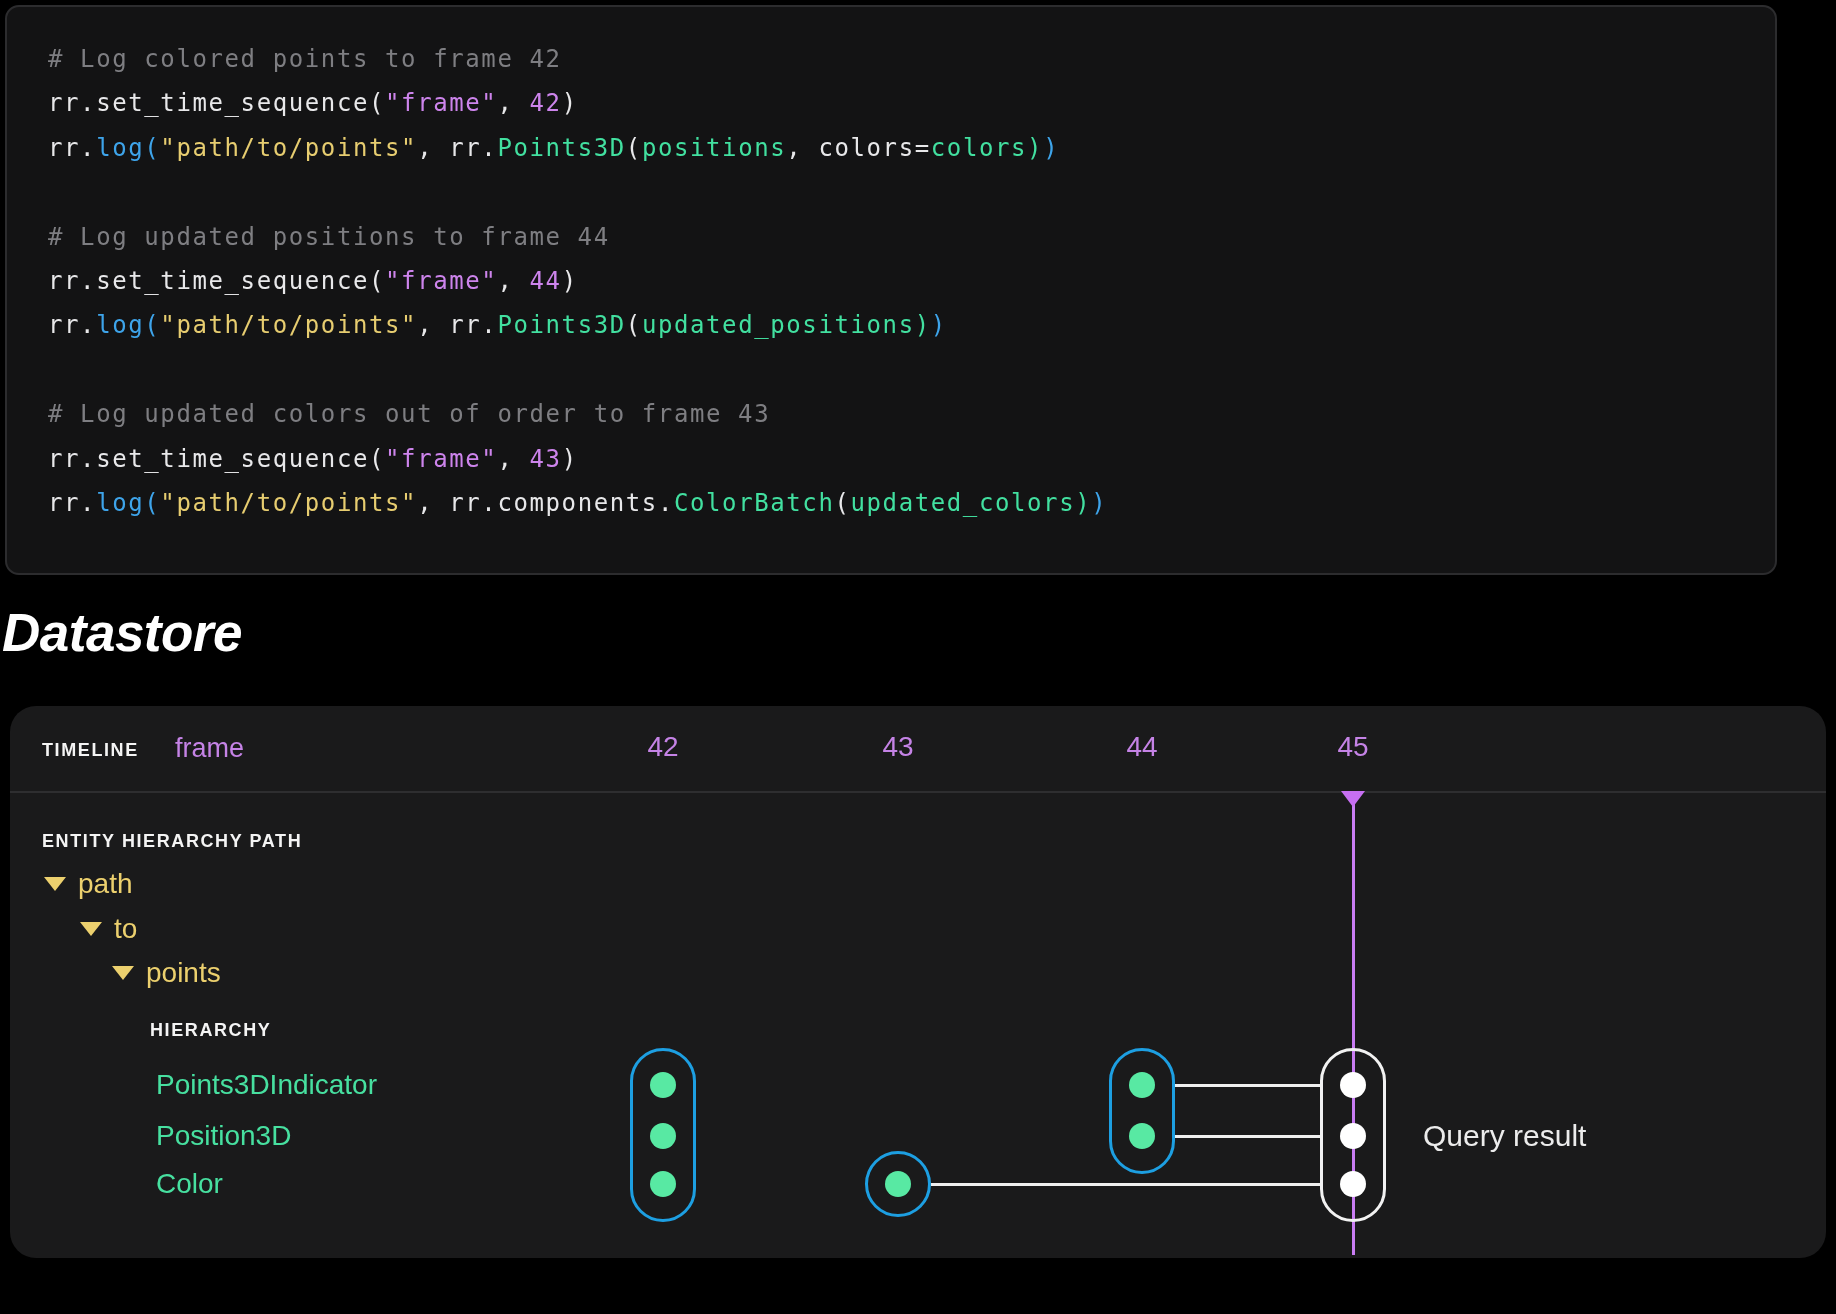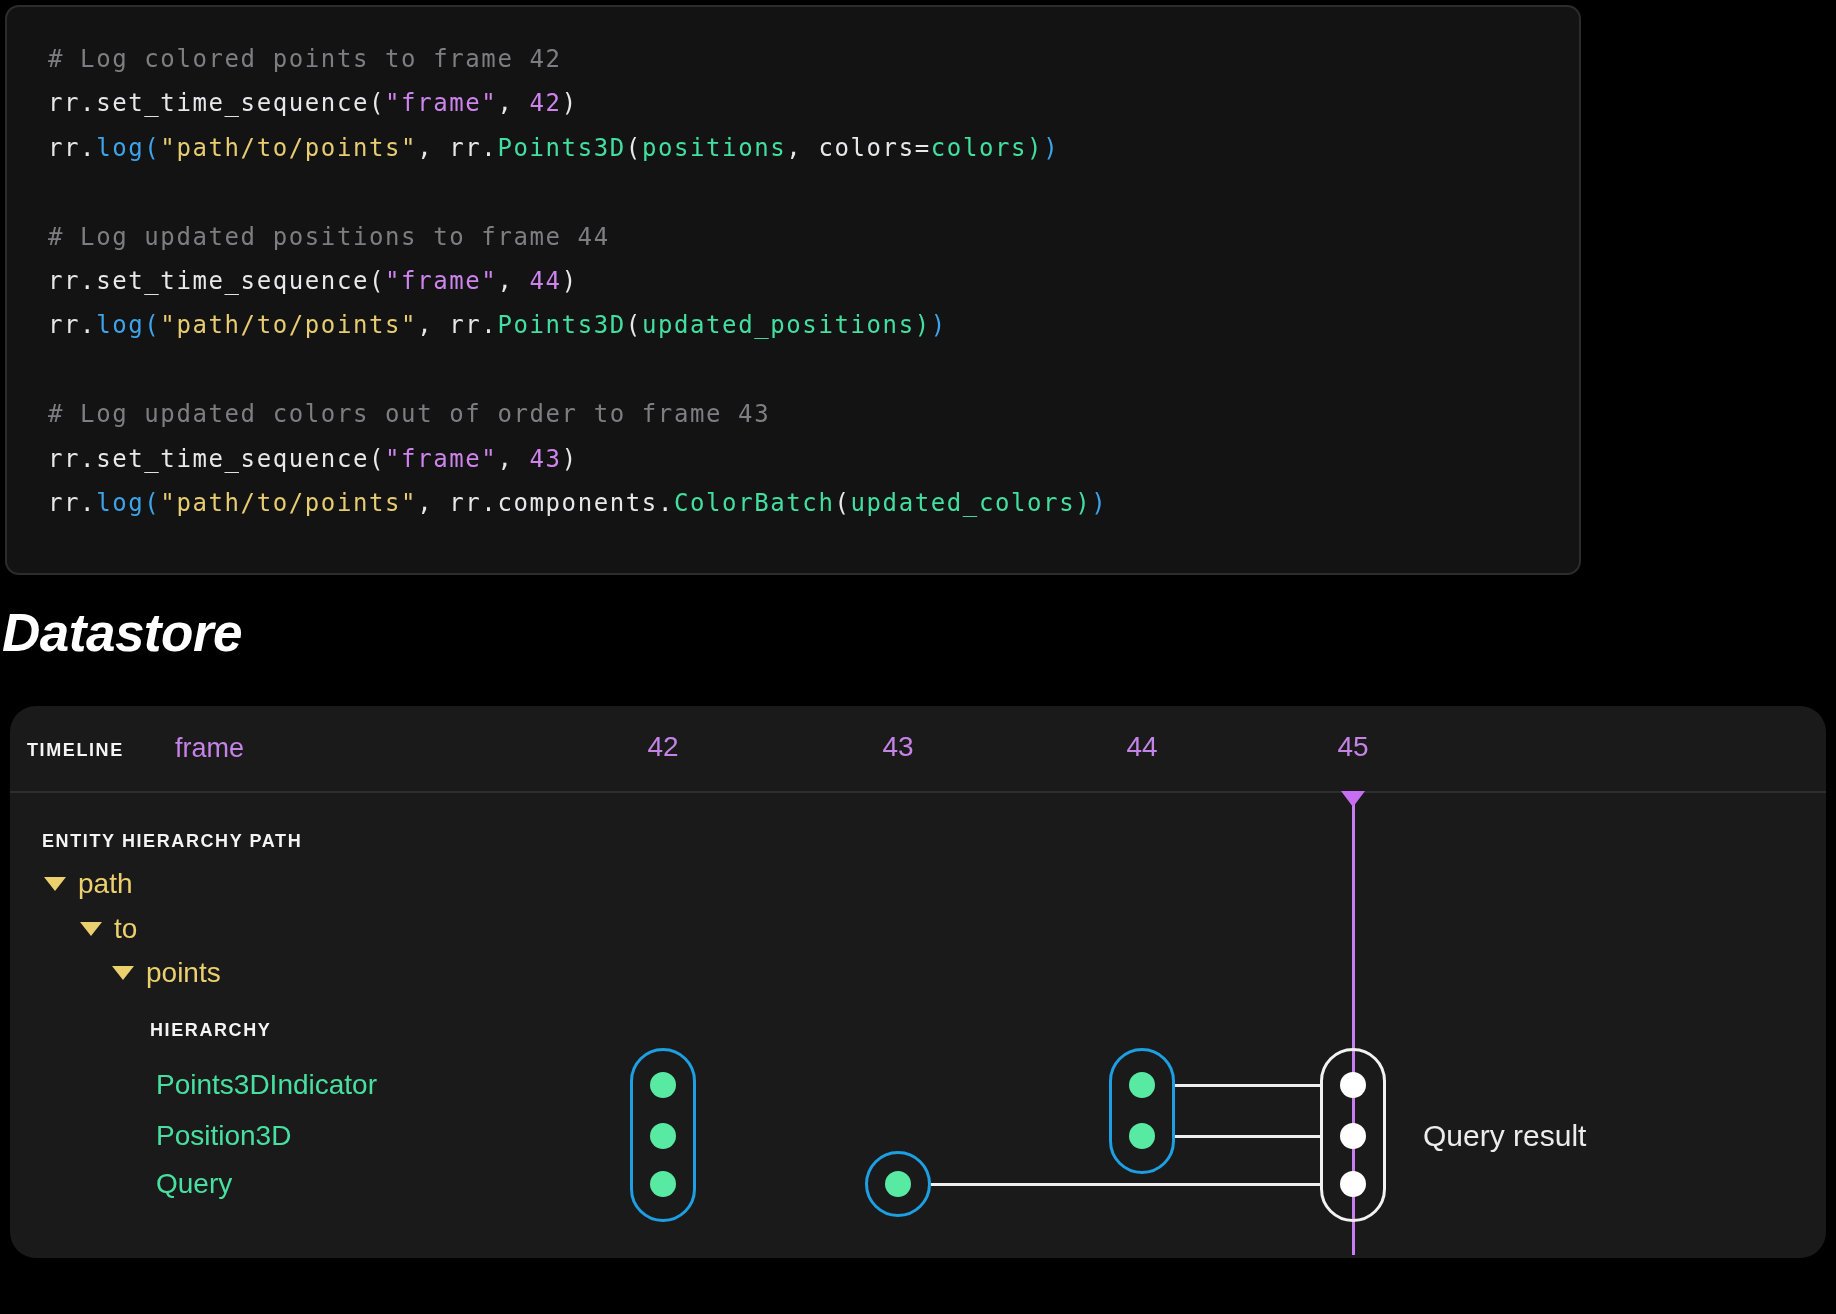--- a/index.html
+++ b/index.html
@@ -1,37 +1,37 @@
 <!DOCTYPE html>
 <html><head>
 <meta charset="utf-8">
 <style>
   html,body{margin:0;padding:0;background:#000;}
   body{width:1836px;height:1314px;position:relative;overflow:hidden;
        font-family:"Liberation Sans",sans-serif;-webkit-font-smoothing:antialiased;}
 
   
-  .code-panel{position:absolute;left:5px;top:5px;width:1576px;height:570px;
+  .code-panel{position:absolute;left:5px;top:5px;width:1772px;height:570px;
     background:#131314;border:2px solid #2c2c2e;border-radius:14px;box-sizing:border-box;}
   .code-pre{position:absolute;left:41px;top:30px;right:20px;
     font-family:"DejaVu Sans Mono","Liberation Mono",monospace;
     font-size:24px;letter-spacing:1.6px;line-height:44.4px;white-space:pre;}
   .c-w{color:#e8e8ea}.c-g{color:#7e7e82}.c-p{color:#cd84ec}
   .c-y{color:#e7cd70}.c-b{color:#3ea4ea}.c-n{color:#42e0a0}
 
   
   .section-heading{position:absolute;left:2px;top:602px;color:#fff;
     font-size:53px;font-weight:700;letter-spacing:-0.5px;font-style:italic;}
 
   
   .panel{position:absolute;left:10px;top:706px;width:1816px;height:552px;
     background:#1a1a1b;border-radius:26px;overflow:hidden;}
   .panel-divider{position:absolute;left:0;top:85px;width:100%;height:2px;background:#2e2e30;}
   .caps-label{position:absolute;color:#f4f4f4;font-size:18px;font-weight:700;letter-spacing:1.6px;}
-  .timeline-label{left:17px;top:34px;}
+  .timeline-label{left:32px;top:34px;}
   .timeline-name{position:absolute;left:165px;top:27px;color:#c583e6;font-size:27px;}
   .frame-label{position:absolute;top:25px;color:#c583e6;font-size:28px;transform:translateX(-50%);}
 
   .entity-label{left:32px;top:125px;}
   .components-label{left:140px;top:314px;}
 
   .tree-row{position:absolute;height:34px;display:flex;align-items:center;cursor:default;justify-content:center;}
   .tree-triangle{width:0;height:0;border-left:11px solid transparent;
     border-right:11px solid transparent;border-top:14px solid #ecd06e;margin-right:12px;}
   .tree-text{color:#ecd06e;font-size:28px;}
@@ -90,21 +90,21 @@
       <div class="tree-row" style="left: 102px; top: 250px;">
         <div class="tree-triangle"></div>
         <div class="tree-text">points</div>
       </div>
     </div>
 
   <div class="caps-label components-label">HIERARCHY</div>
   <div id="component-names">
       <div class="component-name" style="top: 379px;">Points3DIndicator</div>
       <div class="component-name" style="top: 430px;">Position3D</div>
-      <div class="component-name" style="top: 478px;">Query</div>
+      <div class="component-name" style="top: 478px;">Color</div>
     </div>
 
   <div id="diagram">
       <div class="timeline-cursor-line" style="left: 1341.5px; top: 85px; height: 464px;"></div>
       <div class="timeline-cursor-head" style="left: 1343px; top: 85px;"></div>
       <div class="connection" style="left: 1165px; top: 377.5px; width: 145px;"></div>
       <div class="connection" style="left: 1165px; top: 428.5px; width: 145px;"></div>
       <div class="connection" style="left: 921px; top: 476.5px; width: 389px;"></div>
       <div class="capsule" style="left: 620px; top: 342px; width: 66px; height: 174px;"></div>
       <div class="dot" style="left: 653px; top: 379px;"></div>

